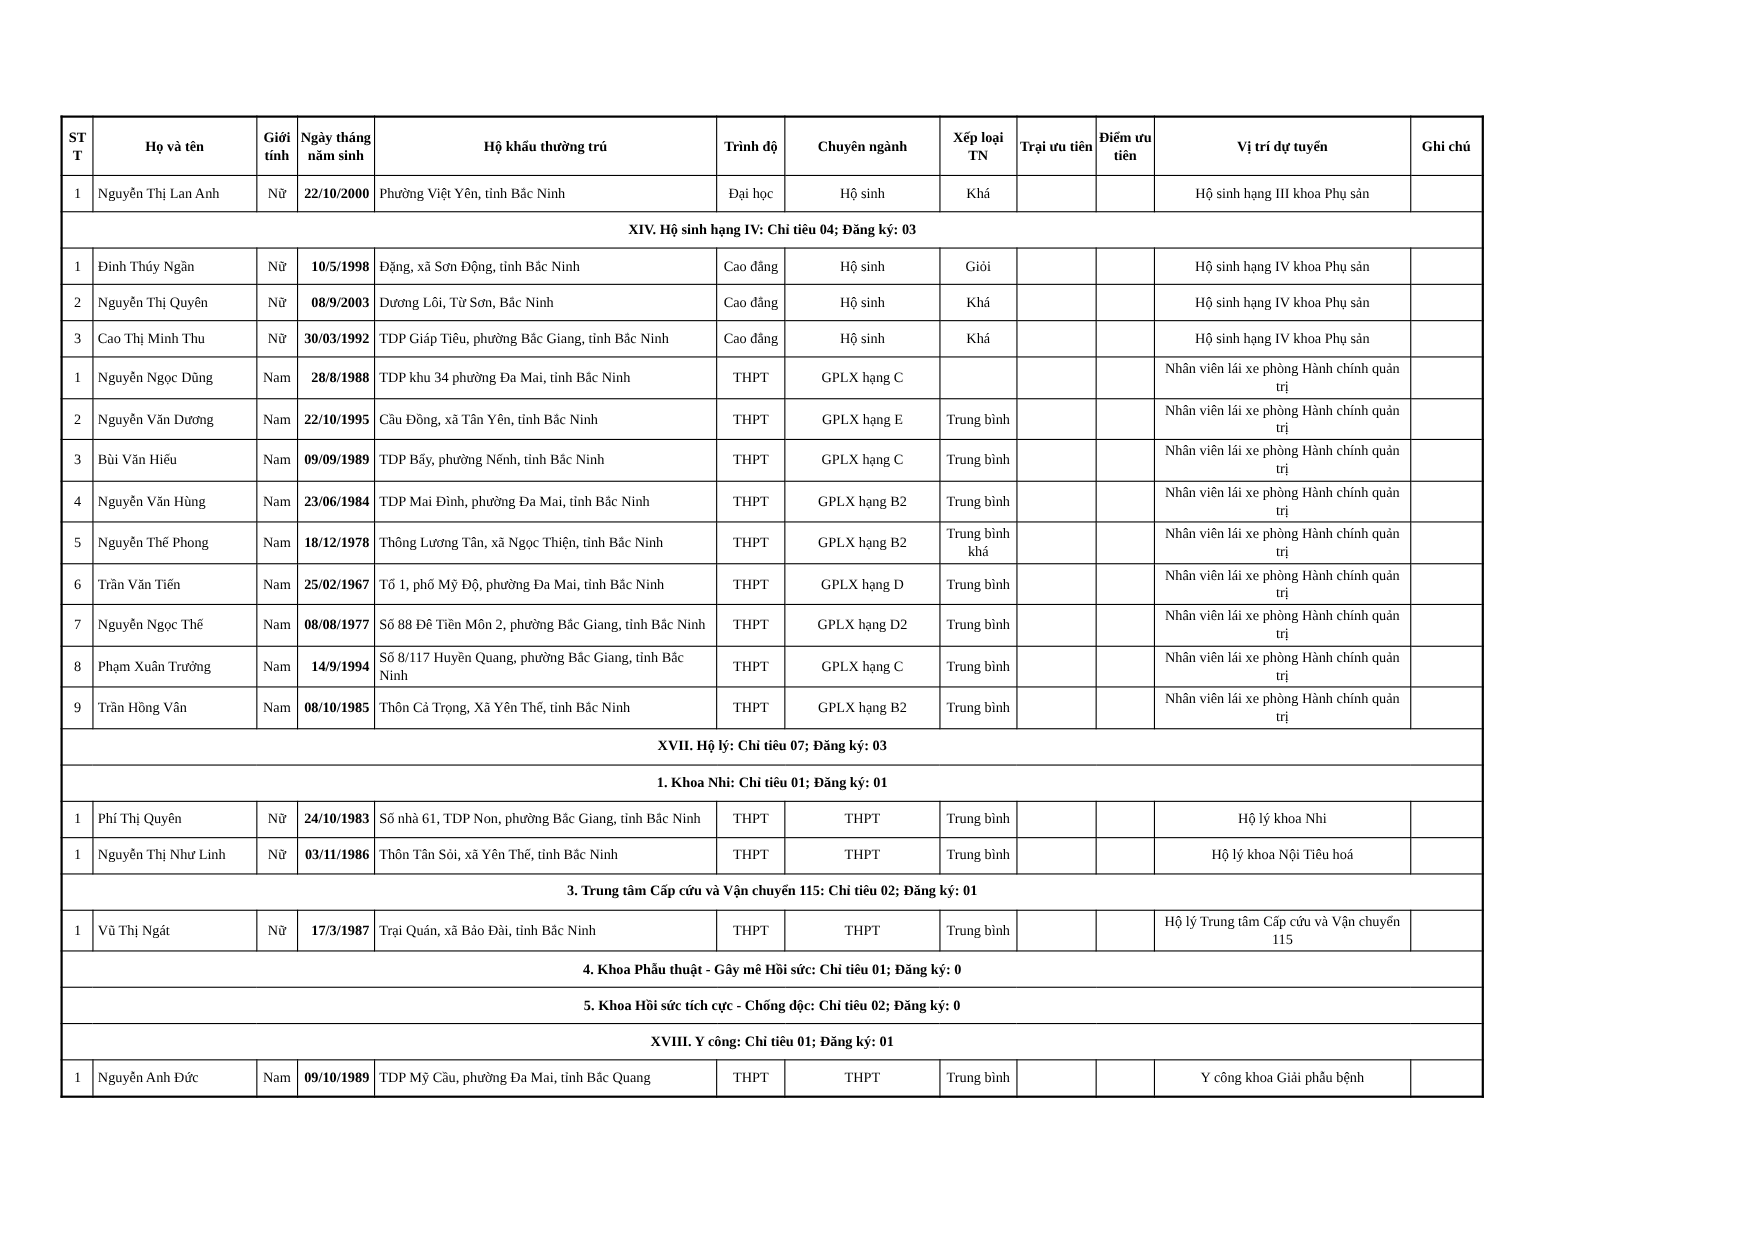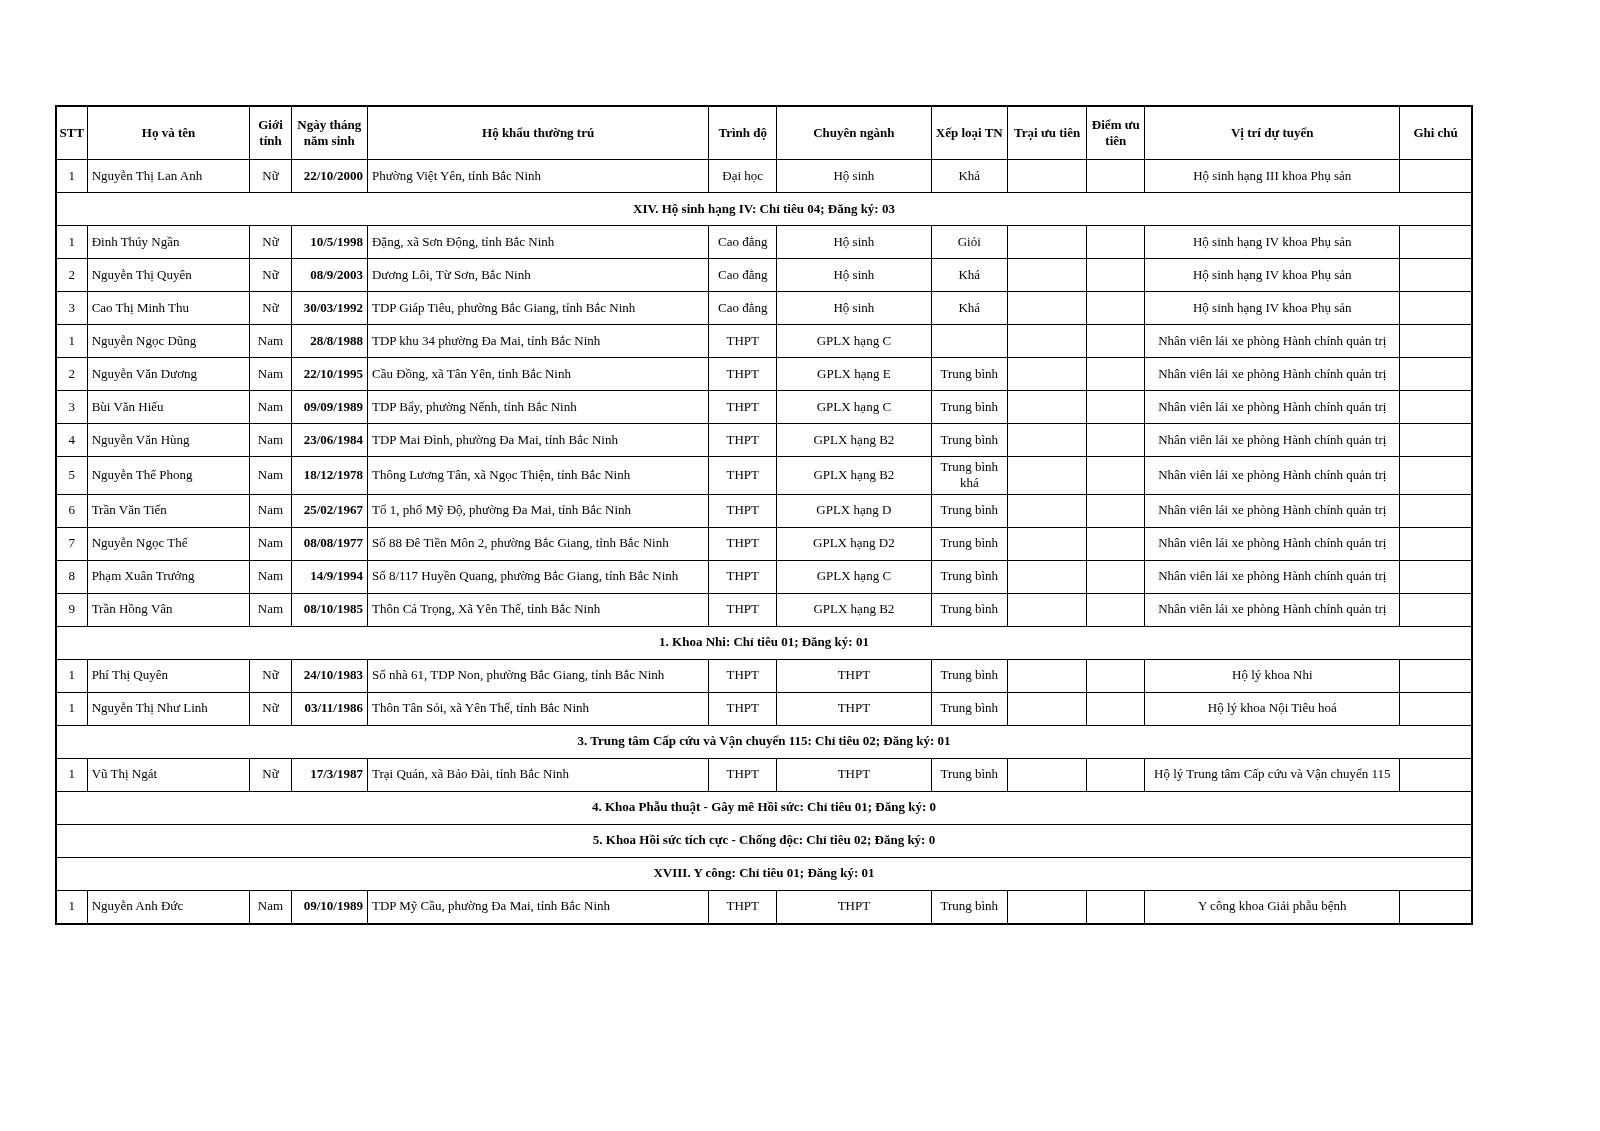--- a/index.html
+++ b/index.html
@@ -15,21 +15,21 @@
     position: relative;
     width: 1600px;
     height: 1131px;
     background: #ffffff;
     overflow: hidden;
   }
   table.roster {
     position: absolute;
     left: 55px;
     top: 105px;
-    width: 1418px;
+    width: 1294px;
     border-collapse: collapse;
     border: 2px solid #000000;
     table-layout: fixed;
   }
   table.roster th, table.roster td {
     border: 1px solid #000000;
     font-size: 13px;
     line-height: 1.25;
     padding: 2px 4px;
     overflow: hidden;
@@ -271,20 +271,23 @@
           <td class="l">Thôn Cả Trọng, Xã Yên Thế, tỉnh Bắc Ninh</td>
           <td class="c">THPT</td>
           <td class="c">GPLX hạng B2</td>
           <td class="c">Trung bình</td>
           <td class="c"></td>
           <td class="c"></td>
           <td class="c">Nhân viên lái xe phòng Hành chính quản trị</td>
           <td class="c"></td>
         </tr>
         <tr>
+          <td colspan="12" class="section-cell">XVII. Hộ lý: Chỉ tiêu 07; Đăng ký: 03</td>
+        </tr>
+        <tr>
           <td colspan="12" class="section-cell">1. Khoa Nhi: Chỉ tiêu 01; Đăng ký: 01</td>
         </tr>
         <tr>
           <td class="c">1</td>
           <td class="l">Phí Thị Quyên</td>
           <td class="c">Nữ</td>
           <td class="r">24/10/1983</td>
           <td class="l">Số nhà 61, TDP Non, phường Bắc Giang, tỉnh Bắc Ninh</td>
           <td class="c">THPT</td>
           <td class="c">THPT</td>
@@ -332,21 +335,21 @@
           <td colspan="12" class="section-cell">5. Khoa Hồi sức tích cực - Chống độc: Chỉ tiêu 02; Đăng ký: 0</td>
         </tr>
         <tr>
           <td colspan="12" class="section-cell">XVIII. Y công: Chỉ tiêu 01; Đăng ký: 01</td>
         </tr>
         <tr>
           <td class="c">1</td>
           <td class="l">Nguyễn Anh Đức</td>
           <td class="c">Nam</td>
           <td class="r">09/10/1989</td>
-          <td class="l">TDP Mỹ Cầu, phường Đa Mai, tỉnh Bắc Ninh</td>
+          <td class="l">TDP Mỹ Cầu, phường Đa Mai, tỉnh Bắc Quang</td>
           <td class="c">THPT</td>
           <td class="c">THPT</td>
           <td class="c">Trung bình</td>
           <td class="c"></td>
           <td class="c"></td>
           <td class="c">Y công khoa Giải phẫu bệnh</td>
           <td class="c"></td>
         </tr>
       </tbody>
   </table>

